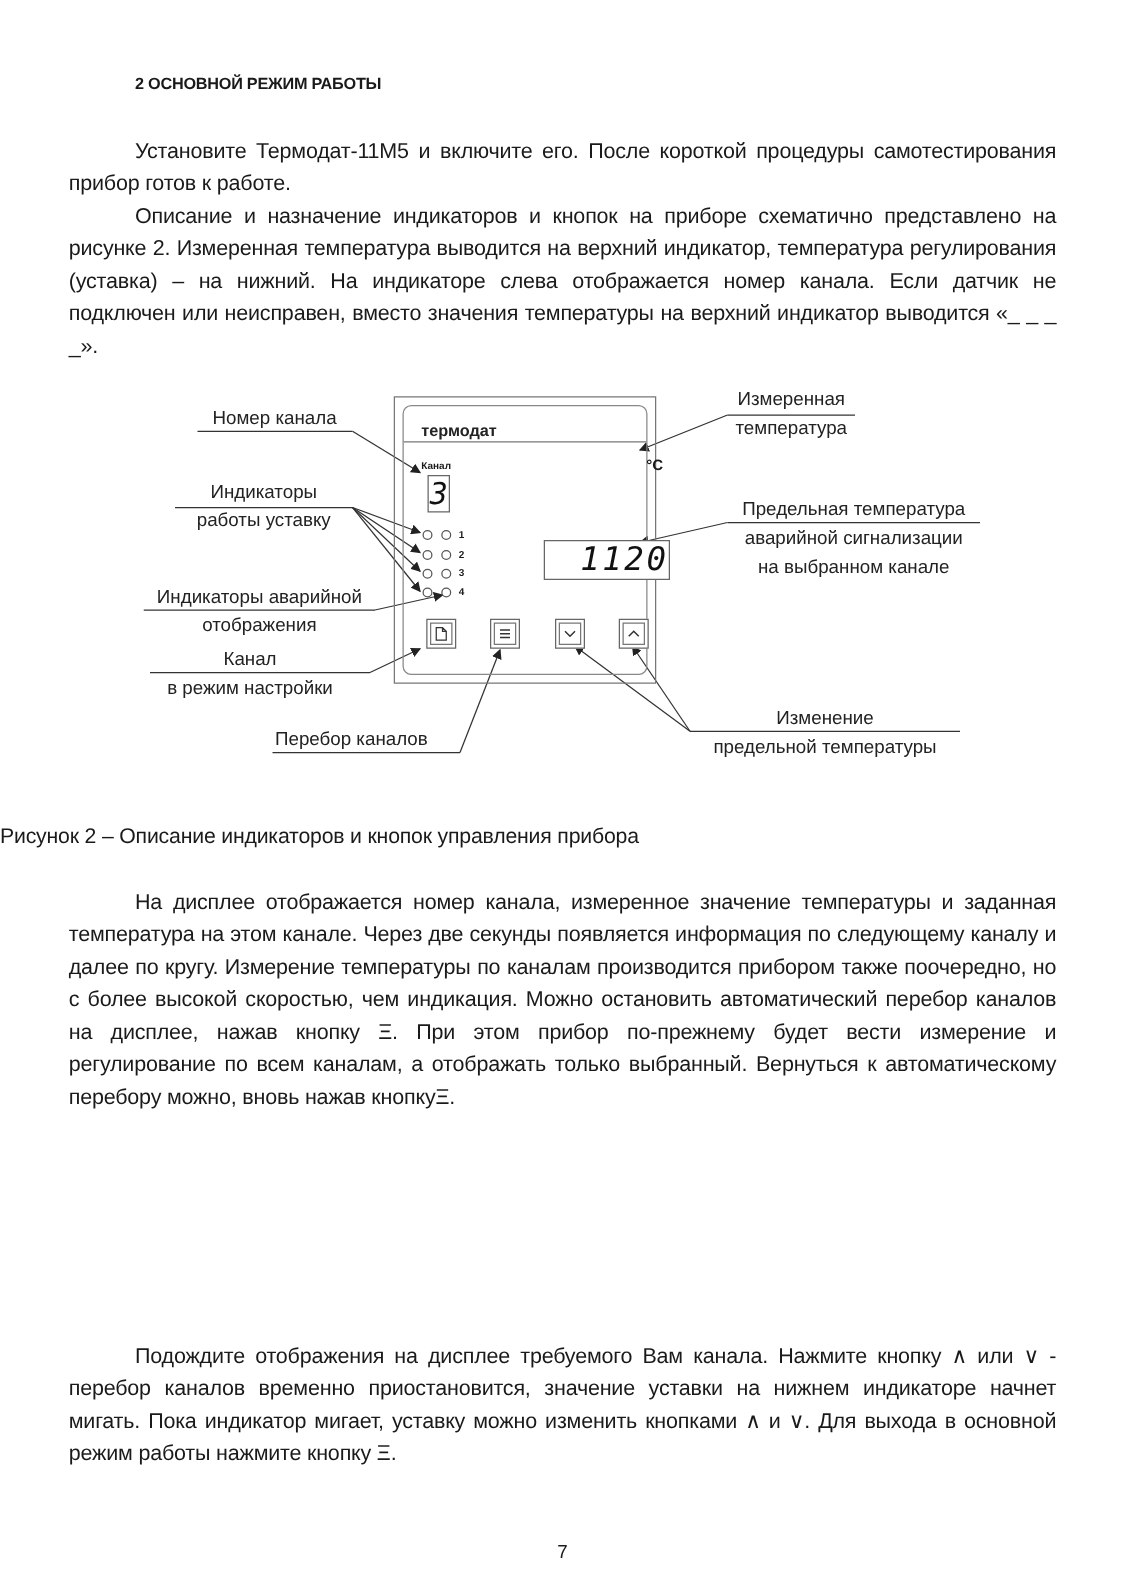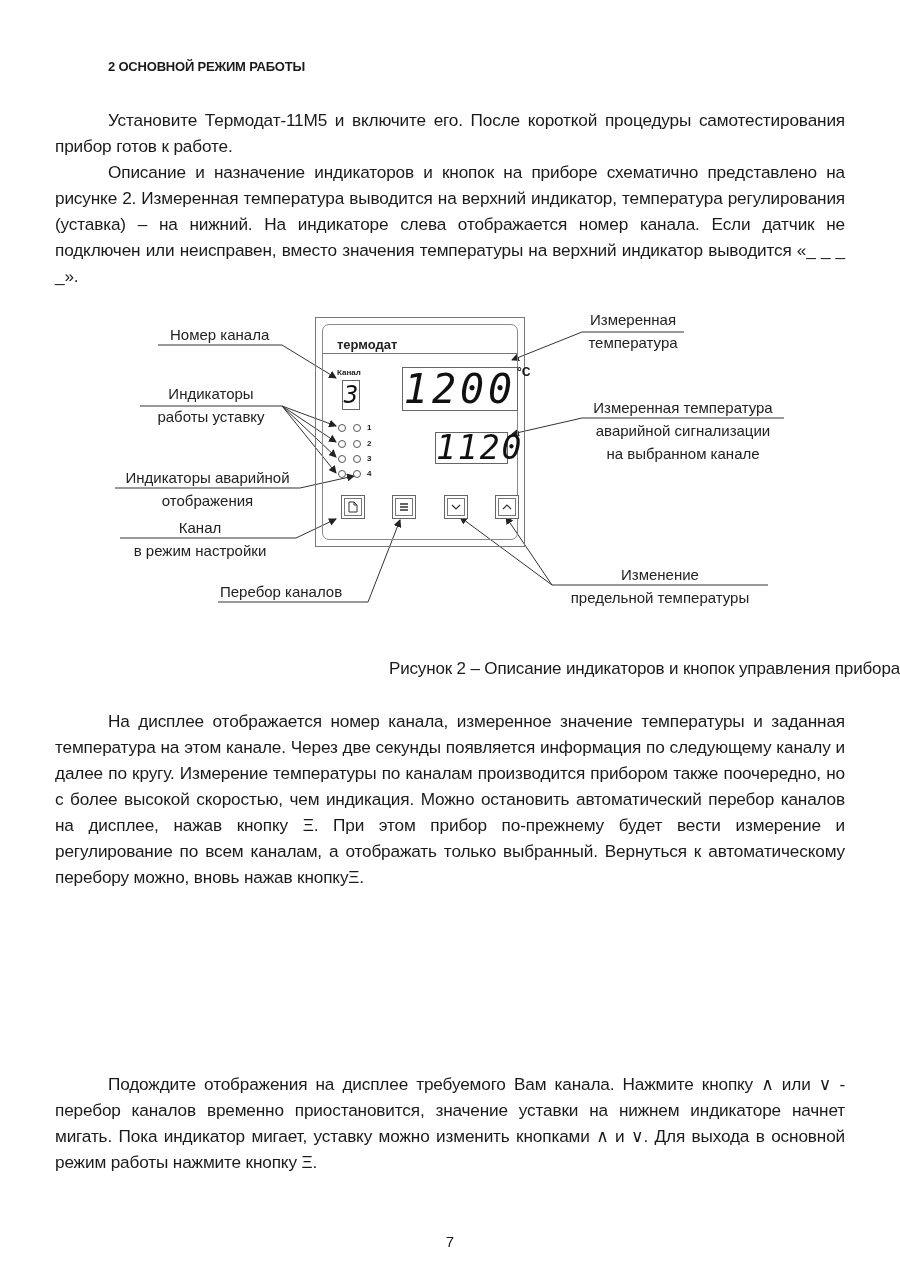--- a/index.html
+++ b/index.html
@@ -3,35 +3,35 @@
 <meta charset="utf-8">
 <style>
   html, body { margin: 0; padding: 0; background: #ffffff; }
   body { width: 900px; height: 1274px; position: relative; overflow: hidden;
          font-family: "Liberation Sans", "DejaVu Sans", sans-serif; color: #1a1a1a; }
   .page { position: absolute; left: 0; top: 0; width: 900px; height: 1274px; }
   .h { position: absolute; font-weight: bold; font-size: 13px; letter-spacing: -0.2px; }
   .para { position: absolute; left: 55px; width: 790px; font-size: 17.2px; line-height: 26px;
           text-align: justify; text-align-last: left; letter-spacing: -0.15px; }
   .para p { margin: 0; text-indent: 53px; }
-  .caption { position: absolute; left: 0; width: 900px; text-align: right; font-size: 17px; top: 659px; letter-spacing: -0.15px; }
+  .caption { position: absolute; left: 0; width: 900px; text-align: left; font-size: 17px; top: 659px; letter-spacing: -0.15px; }
   .pagenum { position: absolute; left: 0; width: 900px; text-align: center; top: 1233px; font-size: 15px; }
   .fig { position: absolute; left: 0; top: 300px; width: 900px; height: 330px; }
   .lbl { position: absolute; font-size: 15px; color: #222; white-space: nowrap; }
   .lbl.c { text-align: center; }
   .device { position: absolute; left: 315px; top: 317px; width: 210px; height: 230px;
             border: 1.5px solid #777; box-sizing: border-box; }
   .device-inner { position: absolute; left: 6px; top: 6px; right: 6px; bottom: 6px;
             border: 1.5px solid #888; border-radius: 7px; }
   .brand { position: absolute; left: 14px; top: 12px; font-weight: bold; font-size: 13px; color: #222; text-align: right; }
   .brand-line { position: absolute; left: 0; right: 0; top: 28px; border-top: 1.5px solid #777; }
   .disp { position: absolute; border: 1.5px solid #666; background: #fff;
           font-family: "DejaVu Sans Mono", monospace; color: #111; text-align: center; font-style: italic; }
   .disp-main { left: 79px; top: 42px; width: 114px; height: 42px; font-size: 40px; line-height: 42px; letter-spacing: 4px; }
-  .disp-set { left: 112px; top: 107px; width: 71px; height: 30px; font-size: 33px; line-height: 30px; letter-spacing: 2px; }
+  .disp-set { left: 112px; top: 107px; width: 71px; height: 30px; font-size: 26px; line-height: 30px; letter-spacing: 2px; padding-left: 28px; }
   .disp-ch { left: 19px; top: 55px; width: 16px; height: 28px; font-size: 24px; line-height: 28px; }
   .ch-label { position: absolute; left: 14px; top: 43px; font-size: 8px; font-weight: bold; }
   .deg { position: absolute; left: 194px; top: 40px; font-size: 12px; font-weight: bold; }
   .led { position: absolute; width: 6px; height: 6px; border: 1px solid #555; border-radius: 50%; background: #fff; }
   .led-num { position: absolute; font-size: 8px; font-weight: bold; }
   .btn { position: absolute; top: 170px; width: 24px; height: 24px; border: 1.5px solid #666;
          box-sizing: border-box; background: #fff; display: flex; align-items: center; justify-content: center; }
   .btn-in { width: 16px; height: 16px; border: 1px solid #777; display: flex; align-items: center; justify-content: center; font-size: 11px; line-height: 1; color: #333; }
   svg.lines { position: absolute; left: 0; top: 0; }
 </style>
@@ -89,34 +89,33 @@
     <div class="lbl" style="left:170px; top:26px;">Номер канала</div>
     <div class="lbl c" style="left:140px; top:85px; width:142px;">Индикаторы</div>
     <div class="lbl c" style="left:140px; top:108px; width:142px;">работы уставку</div>
     <div class="lbl c" style="left:115px; top:169px; width:185px;">Индикаторы аварийной</div>
     <div class="lbl c" style="left:115px; top:192px; width:185px;">отображения</div>
     <div class="lbl c" style="left:120px; top:219px; width:160px;">Канал</div>
     <div class="lbl c" style="left:120px; top:242px; width:160px;">в режим настройки</div>
     <div class="lbl" style="left:220px; top:283px;">Перебор каналов</div>
     <div class="lbl c" style="left:582px; top:11px; width:102px;">Измеренная</div>
     <div class="lbl c" style="left:582px; top:34px; width:102px;">температура</div>
-    <div class="lbl c" style="left:582px; top:99px; width:202px;">Измеренная температура</div>
+    <div class="lbl c" style="left:582px; top:99px; width:202px;">Предельная температура</div>
     <div class="lbl c" style="left:582px; top:122px; width:202px;">аварийной сигнализации</div>
     <div class="lbl c" style="left:582px; top:145px; width:202px;">на выбранном канале</div>
     <div class="lbl c" style="left:552px; top:266px; width:216px;">Изменение</div>
     <div class="lbl c" style="left:552px; top:289px; width:216px;">предельной температуры</div>
   </div>
 
   <div class="device">
     <div class="device-inner">
       <div class="brand">термодат</div>
       <div class="brand-line"></div>
       <div class="ch-label">Канал</div>
       <div class="disp disp-ch">3</div>
-      <div class="disp disp-main">1200</div>
       <div class="deg">°C</div>
       <div class="disp disp-set">1120</div>
 
       <div class="led" style="left:15px; top:99px;"></div>
       <div class="led" style="left:30px; top:99px;"></div>
       <div class="led-num" style="left:44px; top:98px;">1</div>
       <div class="led" style="left:15px; top:115px;"></div>
       <div class="led" style="left:30px; top:115px;"></div>
       <div class="led-num" style="left:44px; top:114px;">2</div>
       <div class="led" style="left:15px; top:130px;"></div>

